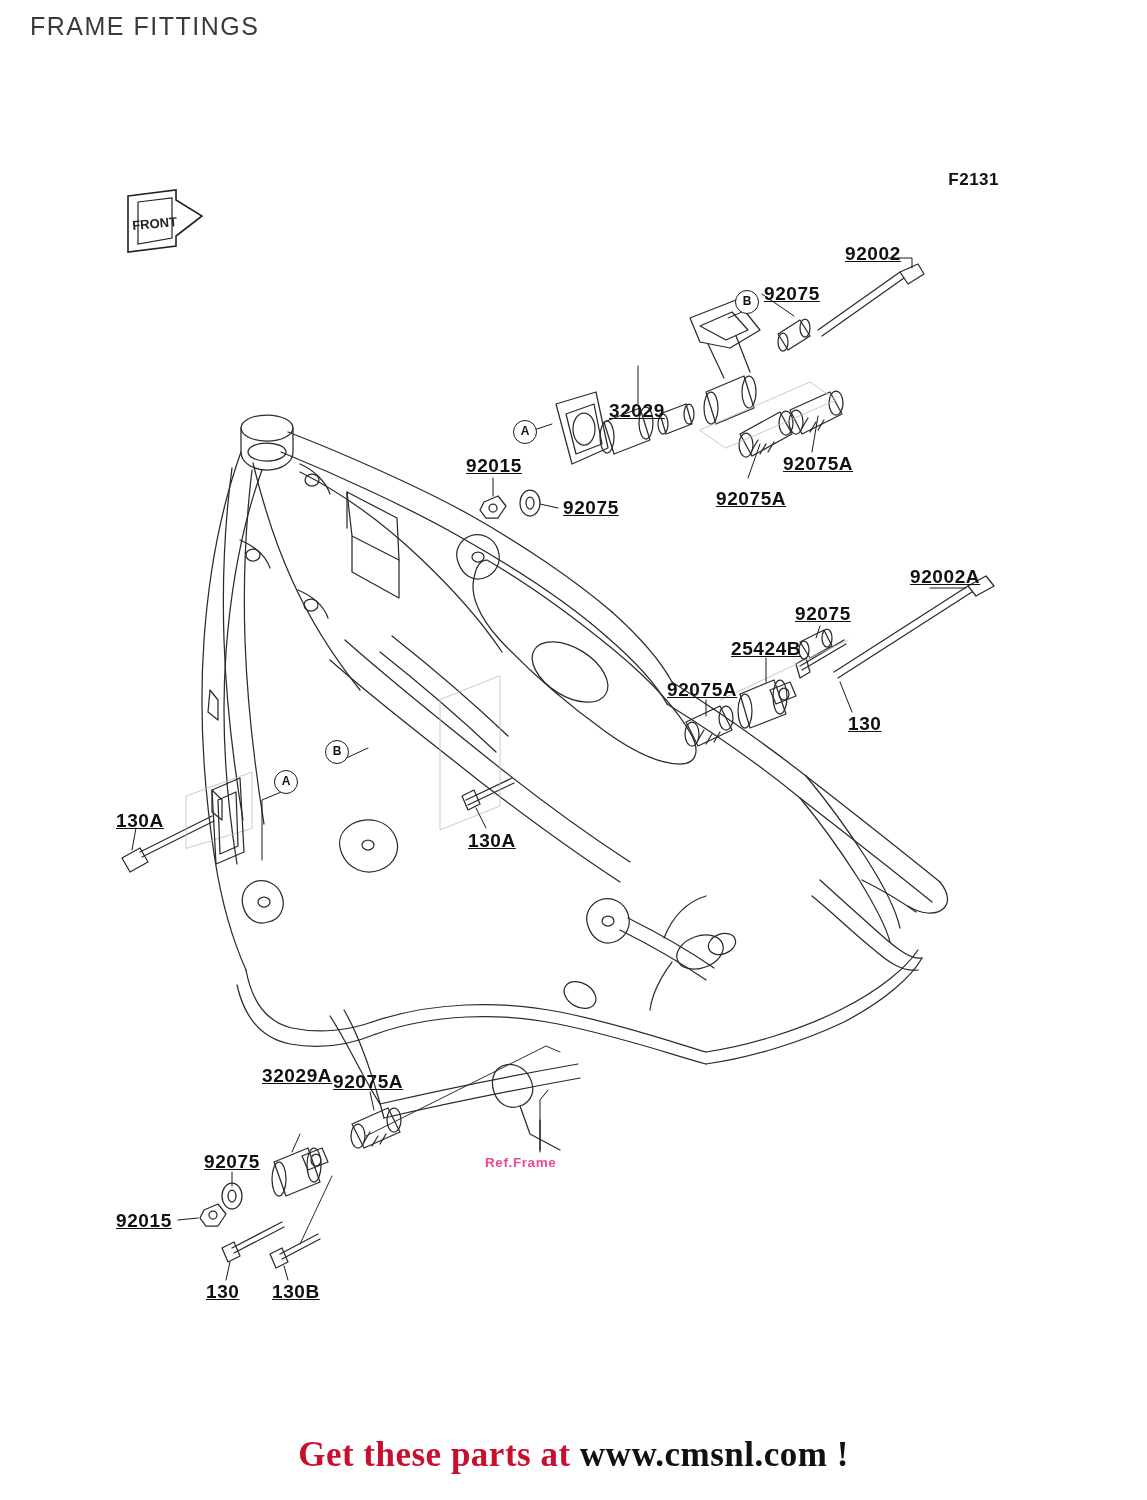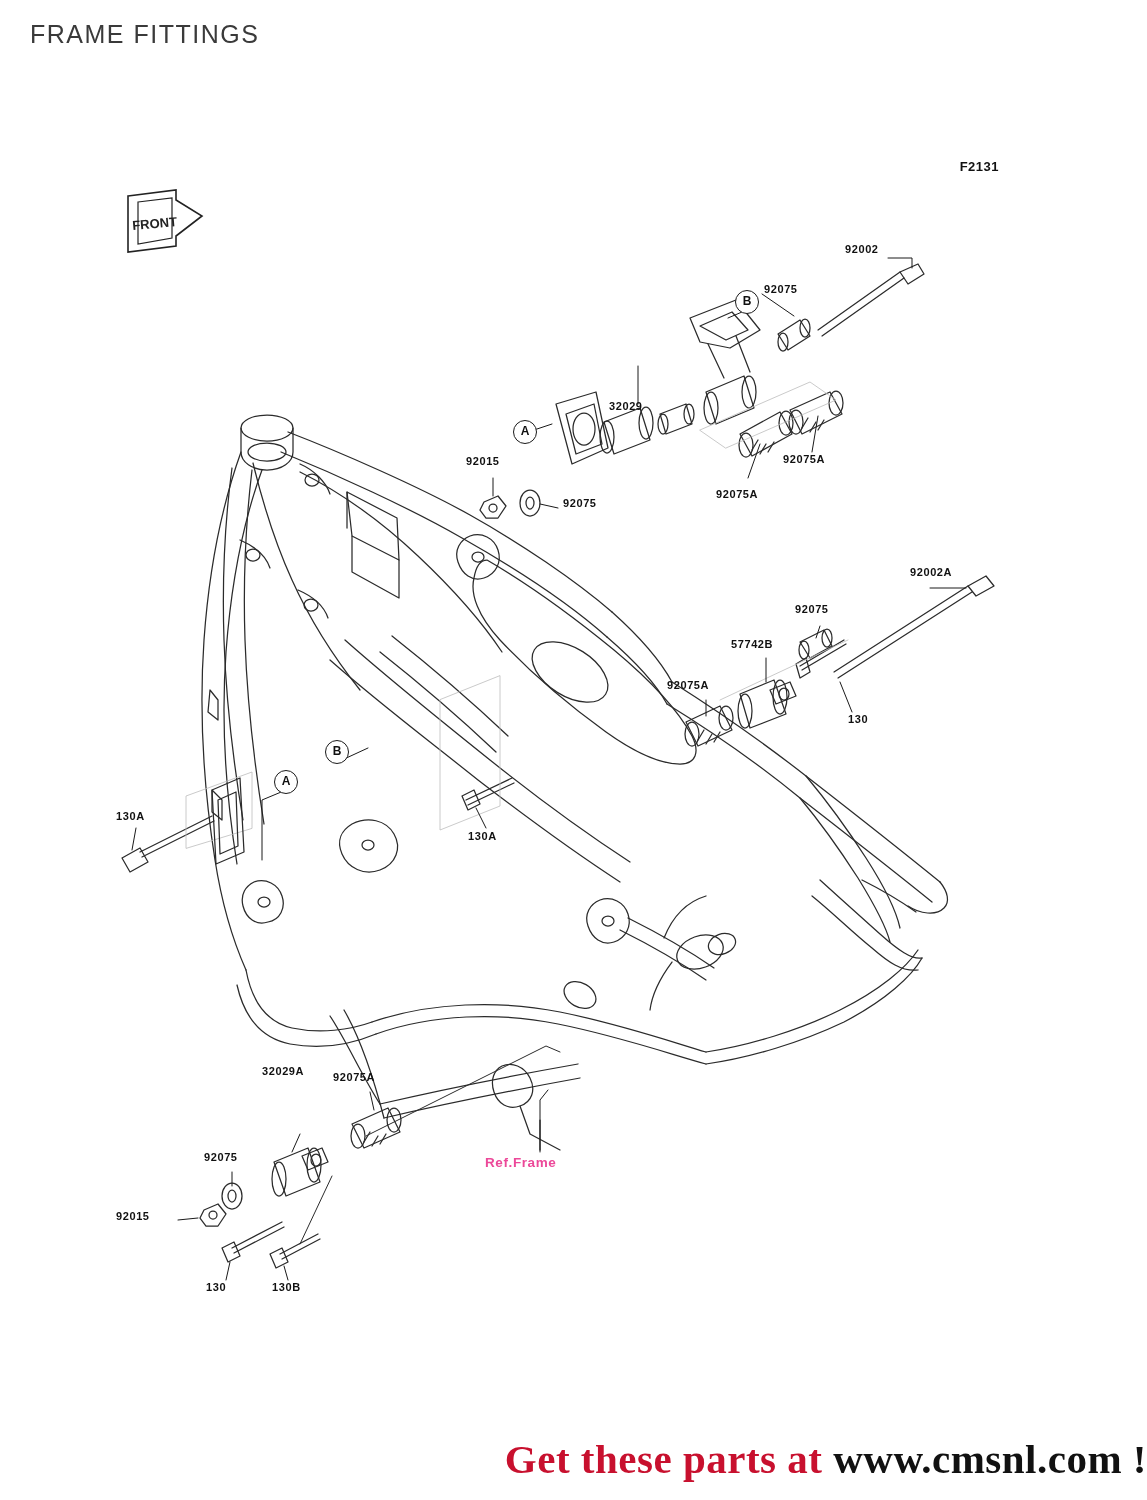--- a/index.html
+++ b/index.html
@@ -15,54 +15,54 @@
     position: relative;
     width: 1147px;
     height: 1500px;
     background: #ffffff;
     overflow: hidden;
   }
   
   #page-title {
     position: absolute;
     left: 30px;
-    top: 20px;
+    top: 12px;
     font-size: 25px;
     letter-spacing: 1.5px;
     color: #3a3a3a;
     font-weight: 400;
   }
   
   #diagram-code {
     position: absolute;
     right: 148px;
-    top: 159px;
-    font-size: 13px;
+    top: 170px;
+    font-size: 17px;
     font-weight: bold;
     letter-spacing: 0.5px;
     color: #111;
   }
   
   #front-badge {
     position: absolute;
     left: 124px;
     top: 186px;
     width: 84px;
     height: 72px;
   }
   
   #footer-cta {
     position: absolute;
     left: 0;
     right: 0;
     top: 1435px;
-    text-align: right;
+    text-align: center;
     font-family: "Liberation Serif", serif;
     font-weight: bold;
-    font-size: 41px;
+    font-size: 35px;
     letter-spacing: 0.5px;
   }
   #footer-cta .red { color: #c8102e; }
   #footer-cta .dark { color: #111111; }
 
   
   #watermark {
     position: absolute;
     left: 330px;
     top: 530px;
@@ -80,25 +80,26 @@
     font-family: "Liberation Sans", sans-serif;
     font-weight: bold;
     font-size: 31px;
     letter-spacing: 2px;
     color: #b9b9b9;
   }
 
   
   .callout {
     position: absolute;
-    font-size: 11px;
+    font-size: 19px;
     font-weight: bold;
     letter-spacing: 0.6px;
     color: #111111;
     white-space: nowrap;
+    text-decoration: underline;
   }
   .ref-label {
     position: absolute;
     font-size: 13.5px;
     font-weight: bold;
     letter-spacing: 0.6px;
     color: #ec4899;
     white-space: nowrap;
   }
   
@@ -396,21 +397,21 @@
 
   <div class="callout" style="left:845px; top:243px;">92002</div>
   <div class="callout" style="left:764px; top:283px;">92075</div>
   <div class="callout" style="left:609px; top:352px;margin-top:48px;">32029</div>
   <div class="callout" style="left:783px; top:453px;">92075A</div>
   <div class="callout" style="left:716px; top:488px;">92075A</div>
   <div class="callout" style="left:466px; top:455px;">92015</div>
   <div class="callout" style="left:563px; top:497px;">92075</div>
   <div class="callout" style="left:910px; top:566px;">92002A</div>
   <div class="callout" style="left:795px; top:603px;">92075</div>
-  <div class="callout" style="left:731px; top:638px;">57742B</div>
+  <div class="callout" style="left:731px; top:638px;">25424B</div>
   <div class="callout" style="left:667px; top:679px;">92075A</div>
   <div class="callout" style="left:848px; top:713px;">130</div>
   <div class="callout" style="left:116px; top:810px;">130A</div>
   <div class="callout" style="left:468px; top:830px;">130A</div>
   <div class="callout" style="left:333px; top:1071px;">92075A</div>
   <div class="callout" style="left:262px; top:1065px;">32029A</div>
   <div class="callout" style="left:204px; top:1151px;">92075</div>
   <div class="callout" style="left:116px; top:1210px;">92015</div>
   <div class="callout" style="left:206px; top:1281px;">130</div>
   <div class="callout" style="left:272px; top:1281px;">130B</div>

